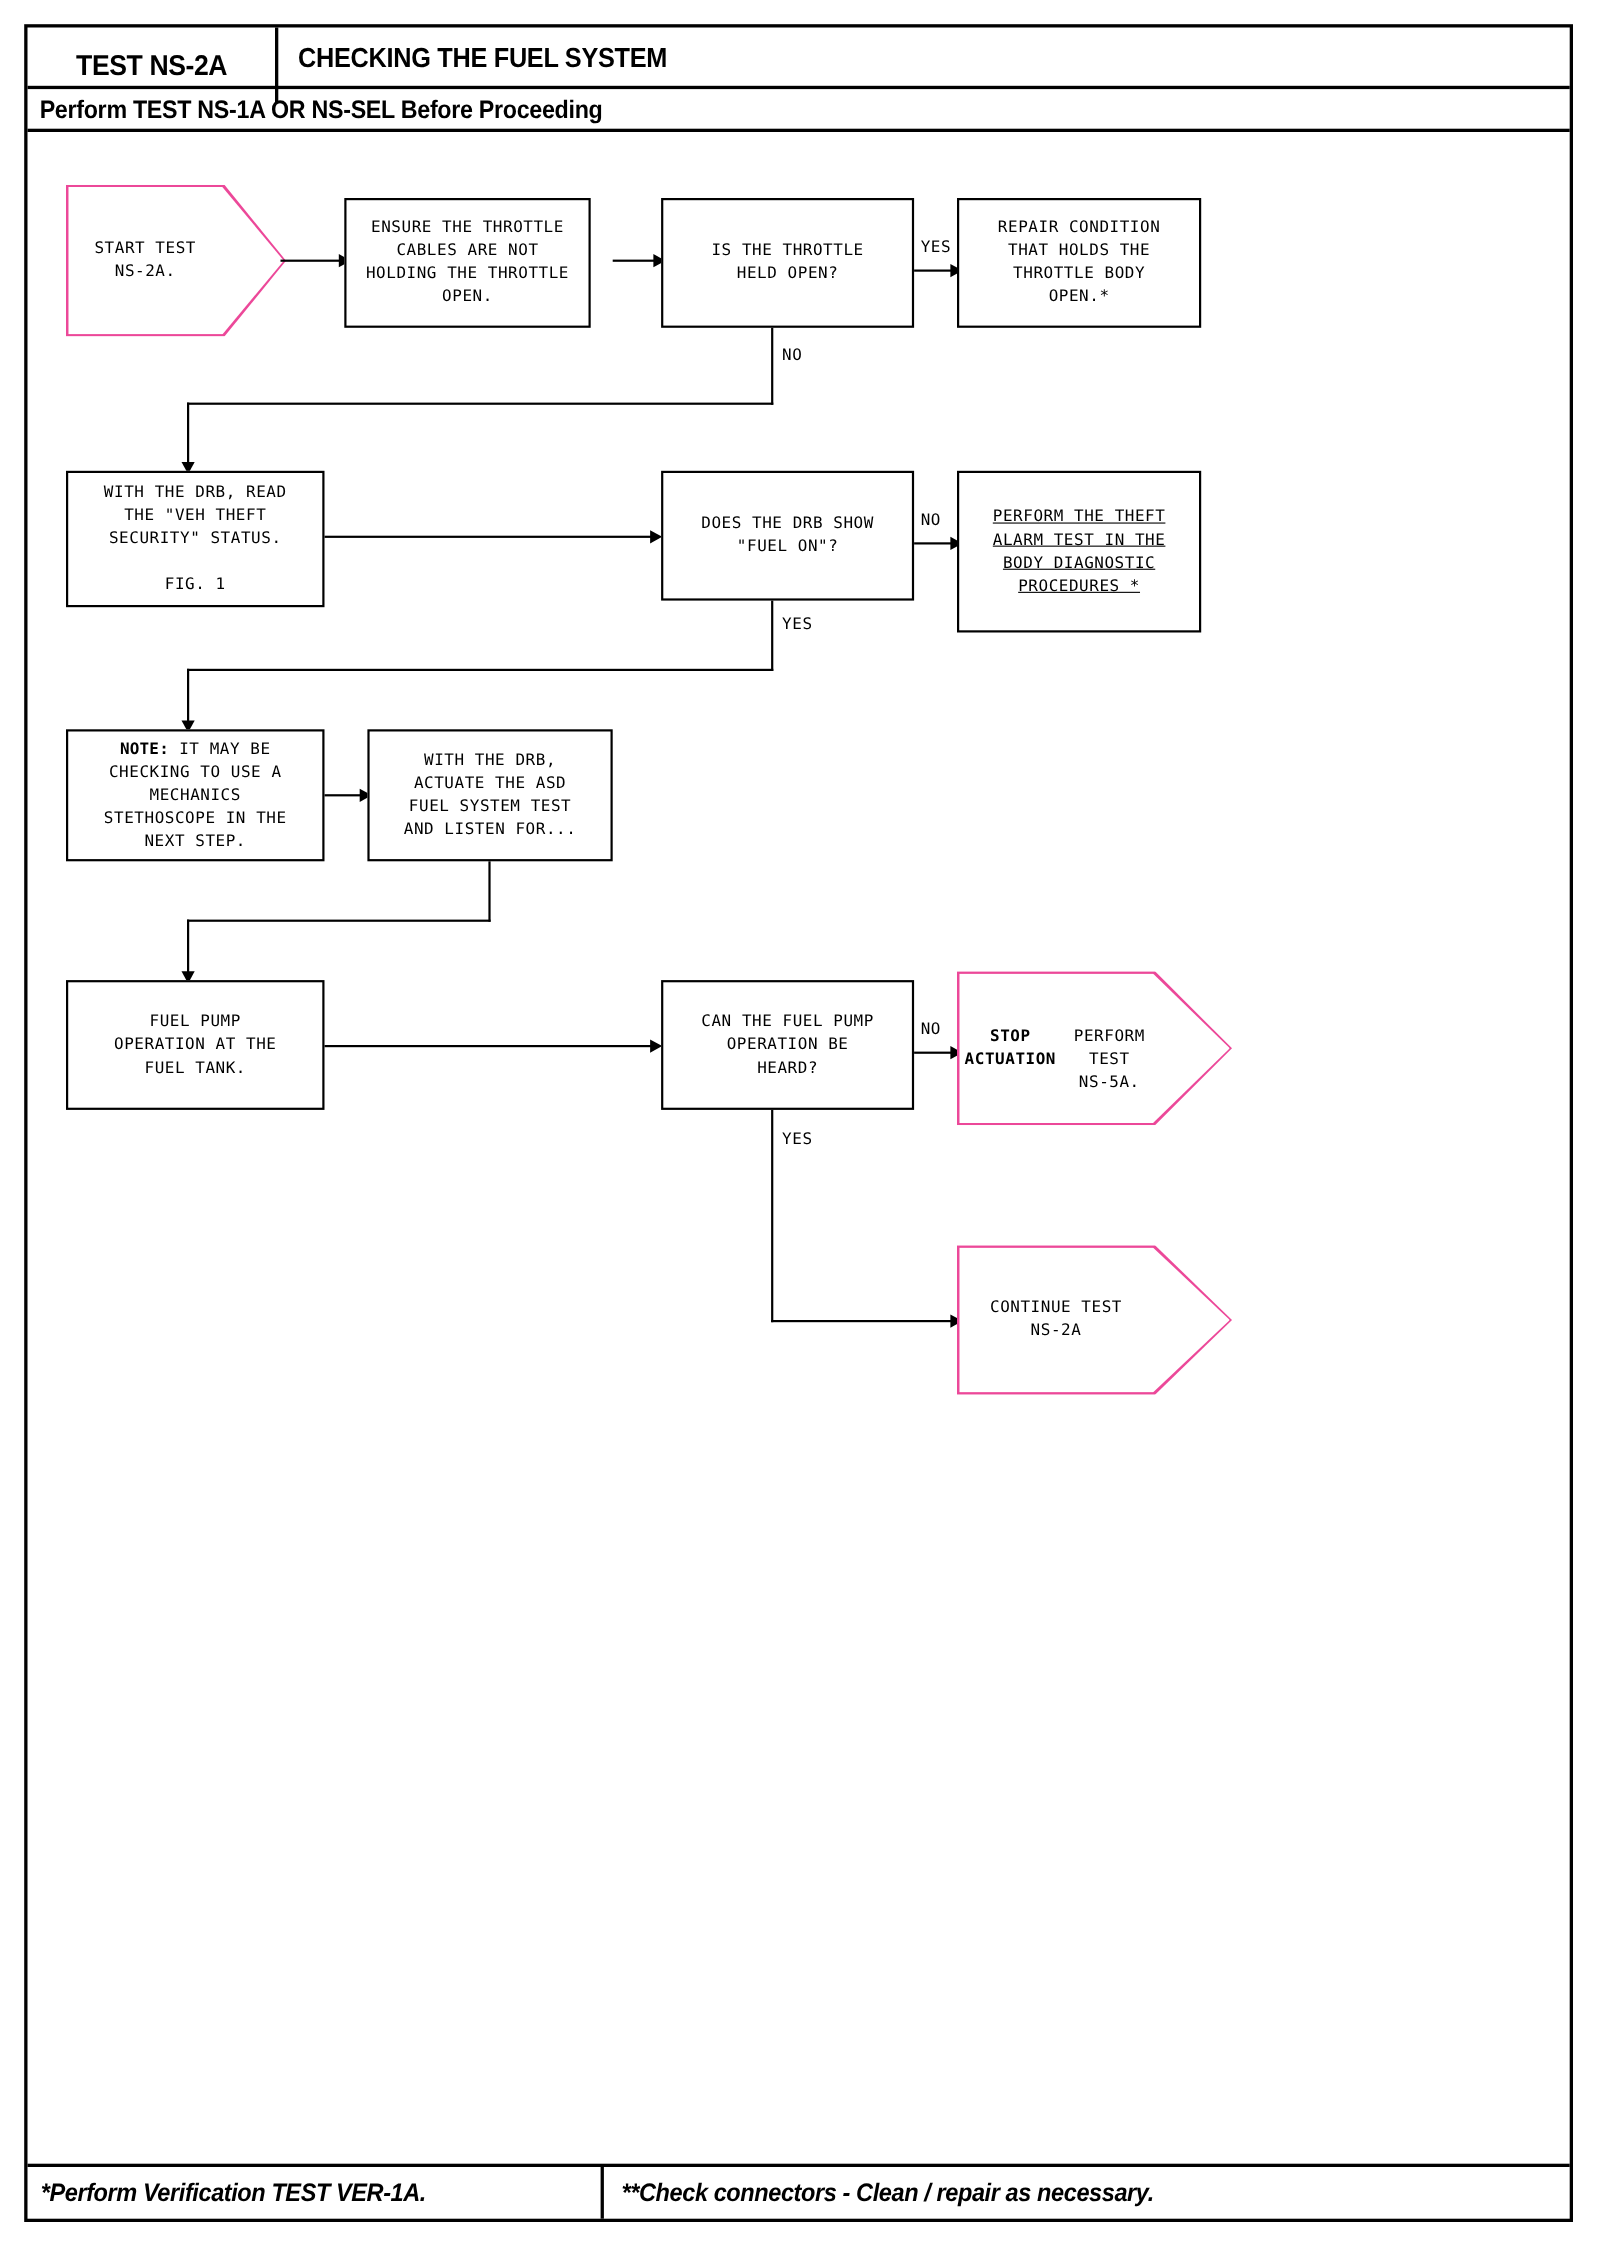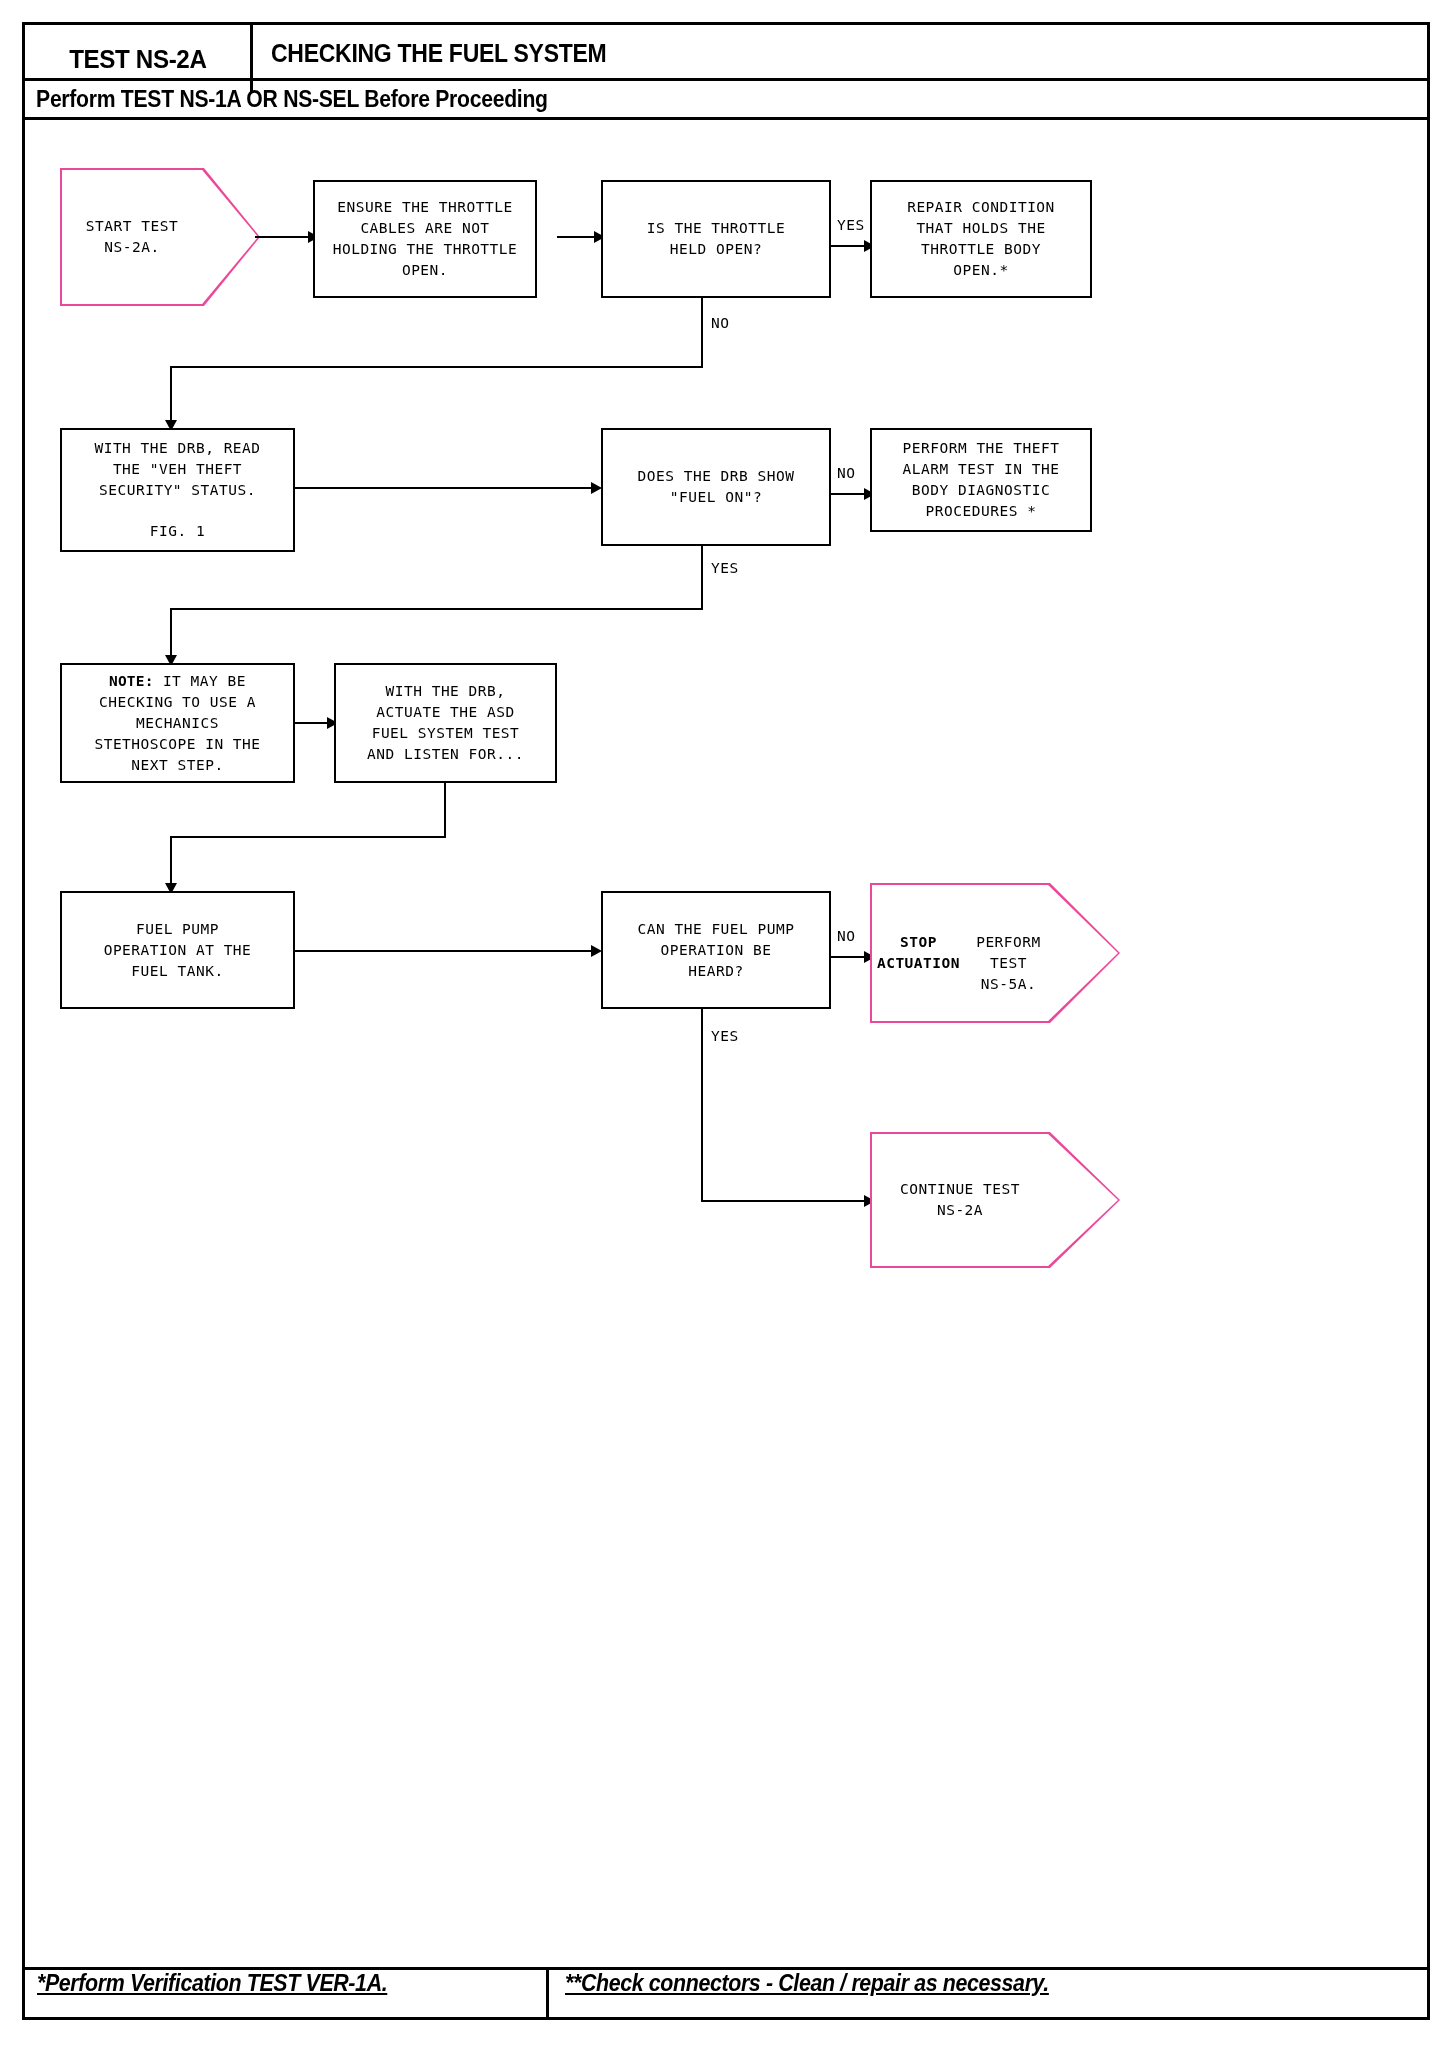--- a/index.html
+++ b/index.html
@@ -98,21 +98,21 @@
     position:absolute;
     font-family:"DejaVu Sans Mono","Liberation Mono",monospace;
     font-size:14.5px;letter-spacing:0.5px;color:#000;white-space:nowrap;
   }
   
   .footer{
     position:absolute;left:0;bottom:0;width:100%;height:50px;
     border-top:3px solid #000;box-sizing:border-box;display:flex;
   }
   .foot-cell{
-    height:100%;display:flex;text-decoration:underline;
+    height:100%;display:flex;align-items:center;
   }
   .foot-cell span{
     font-weight:bold;font-style:italic;font-size:23px;letter-spacing:-0.4px;
     transform:scaleX(.93);transform-origin:left center;
   }
   .foot-left{width:524px;border-right:3px solid #000;box-sizing:border-box;padding-left:12px;}
   .foot-right{flex:1;padding-left:16px;}
 </style>
 </head>
 <body>
@@ -186,21 +186,21 @@
 
     <div class="node" style="left:576px;top:308px;width:230px;height:118px;">
       <div class="txt">DOES THE DRB SHOW
 "FUEL ON"?</div>
     </div>
 
     <div class="lbl" style="left:812px;top:345px;">NO</div>
     <div class="ln lh" style="left:806px;top:373px;width:36px;"></div>
     <div class="ar-r" style="left:839px;top:368px;"></div>
 
-    <div class="node" style="left:845px;top:308px;width:222px;height:104px;">
+    <div class="node" style="left:845px;top:308px;width:222px;height:147px;text-decoration:underline;">
       <div class="txt">PERFORM THE THEFT
 ALARM TEST IN THE
 BODY DIAGNOSTIC
 PROCEDURES *</div>
     </div>
 
     <div class="ln lv" style="left:676px;top:426px;height:64px;"></div>
     <div class="lbl" style="left:686px;top:440px;">YES</div>
     <div class="ln lh" style="left:145px;top:488px;width:533px;"></div>
     <div class="ln lv" style="left:145px;top:488px;height:55px;"></div>

